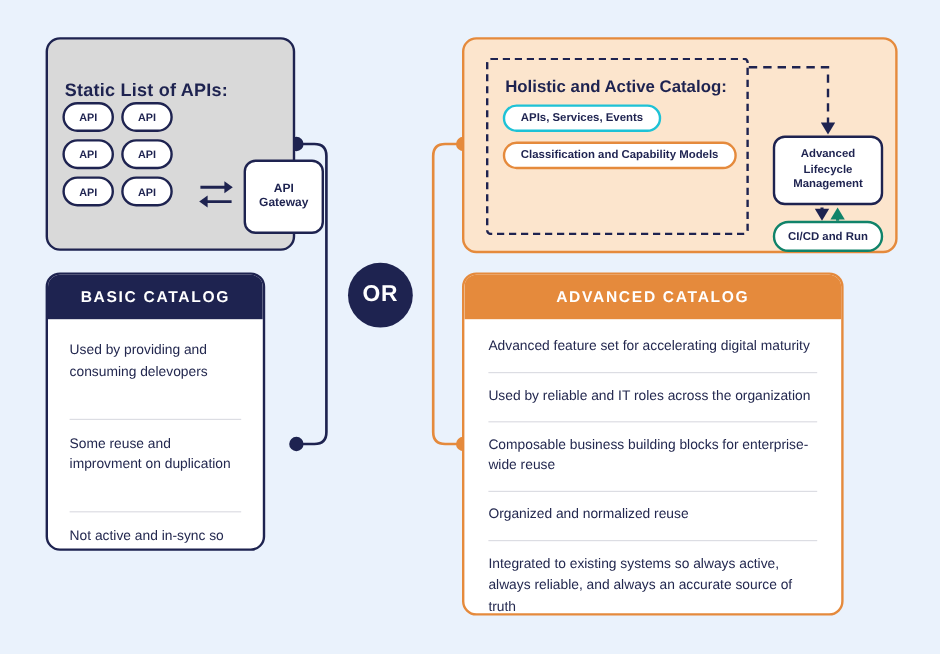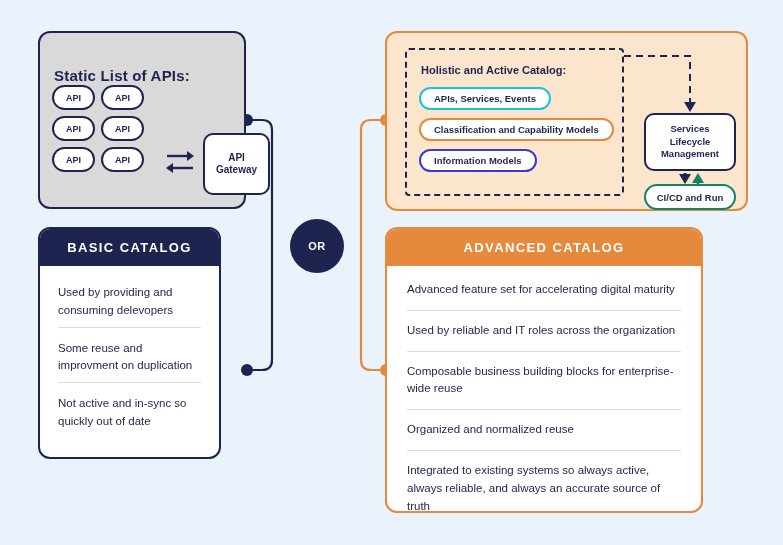--- a/index.html
+++ b/index.html
@@ -111,34 +111,34 @@
     align-items: center;
     justify-content: center;
   }
   .basic-list {
     padding: 6px 18px 0 18px;
   }
   .basic-item {
     font-size: 11.5px;
     color: #23284f;
     line-height: 1.55;
-    padding: 12px 0 7px 0;
+    padding: 12px 0 29px 0;
     border-bottom: 1px solid #dcdde3;
   }
   .basic-item:last-child { border-bottom: none; }
 
   
   .or-badge {
     position: absolute;
     left: 290px; top: 219px;
     width: 54px; height: 54px;
     border-radius: 50%;
     background: #1e2350;
     color: #ffffff;
-    font-size: 11px;
+    font-size: 19px;
     font-weight: bold;
     letter-spacing: .6px;
     display: flex;
     align-items: center;
     justify-content: center;
   }
 
   
   .peach-box {
     position: absolute;
@@ -153,21 +153,21 @@
     position: absolute;
     left: 18px; top: 15px;
     width: 219px; height: 148px;
     border: 2px dashed #1e2350;
     border-radius: 4px;
     box-sizing: border-box;
   }
   .dashed-title {
     position: absolute;
     left: 14px; top: 14px;
-    font-size: 11px;
+    font-size: 14px;
     font-weight: bold;
     color: #1e2350;
   }
   .cat-pill {
     position: absolute;
     left: 12px;
     height: 23px;
     border-radius: 12px;
     background: #ffffff;
     display: flex;
@@ -306,38 +306,37 @@
 
   <div class="or-badge">OR</div>
 
   <div class="peach-box">
 
     <div class="dashed-box">
       <div class="dashed-title">Holistic and Active Catalog:</div>
 
       <div class="cat-pill p1">APIs,  Services, Events</div>
       <div class="cat-pill p2">Classification and Capability Models</div>
-      <div class="cat-pill p3">Information Models</div>
     </div>
 
     <svg style="position:absolute; left:0; top:0; width:363px; height:180px;" viewBox="0 0 363 180" xmlns="http://www.w3.org/2000/svg">
 
       <path d="M 237 23 L 303 23 L 303 70" fill="none" stroke="#1e2350" stroke-width="2" stroke-dasharray="7 5"></path>
       <polygon points="297,69 309,69 303,79" fill="#1e2350"></polygon>
 
       <line x1="298" y1="140" x2="298" y2="144" stroke="#1e2350" stroke-width="2.6"></line>
       <polygon points="292,141 304,141 298,151" fill="#1e2350"></polygon>
 
       <line x1="311" y1="151" x2="311" y2="146" stroke="#10836a" stroke-width="2.6"></line>
       <polygon points="305,150 317,150 311,140" fill="#10836a"></polygon>
     </svg>
 
     <div class="elm-box">
       <span>
-        <span>Services</span><br>
+        <span>Advanced</span><br>
         <span>Lifecycle</span><br>
         <span>Management</span>
       </span>
     </div>
 
     <div class="cicd-box">CI/CD and Run</div>
   </div>
 
   <div class="advanced-card">
     <div class="advanced-header">ADVANCED CATALOG</div>

